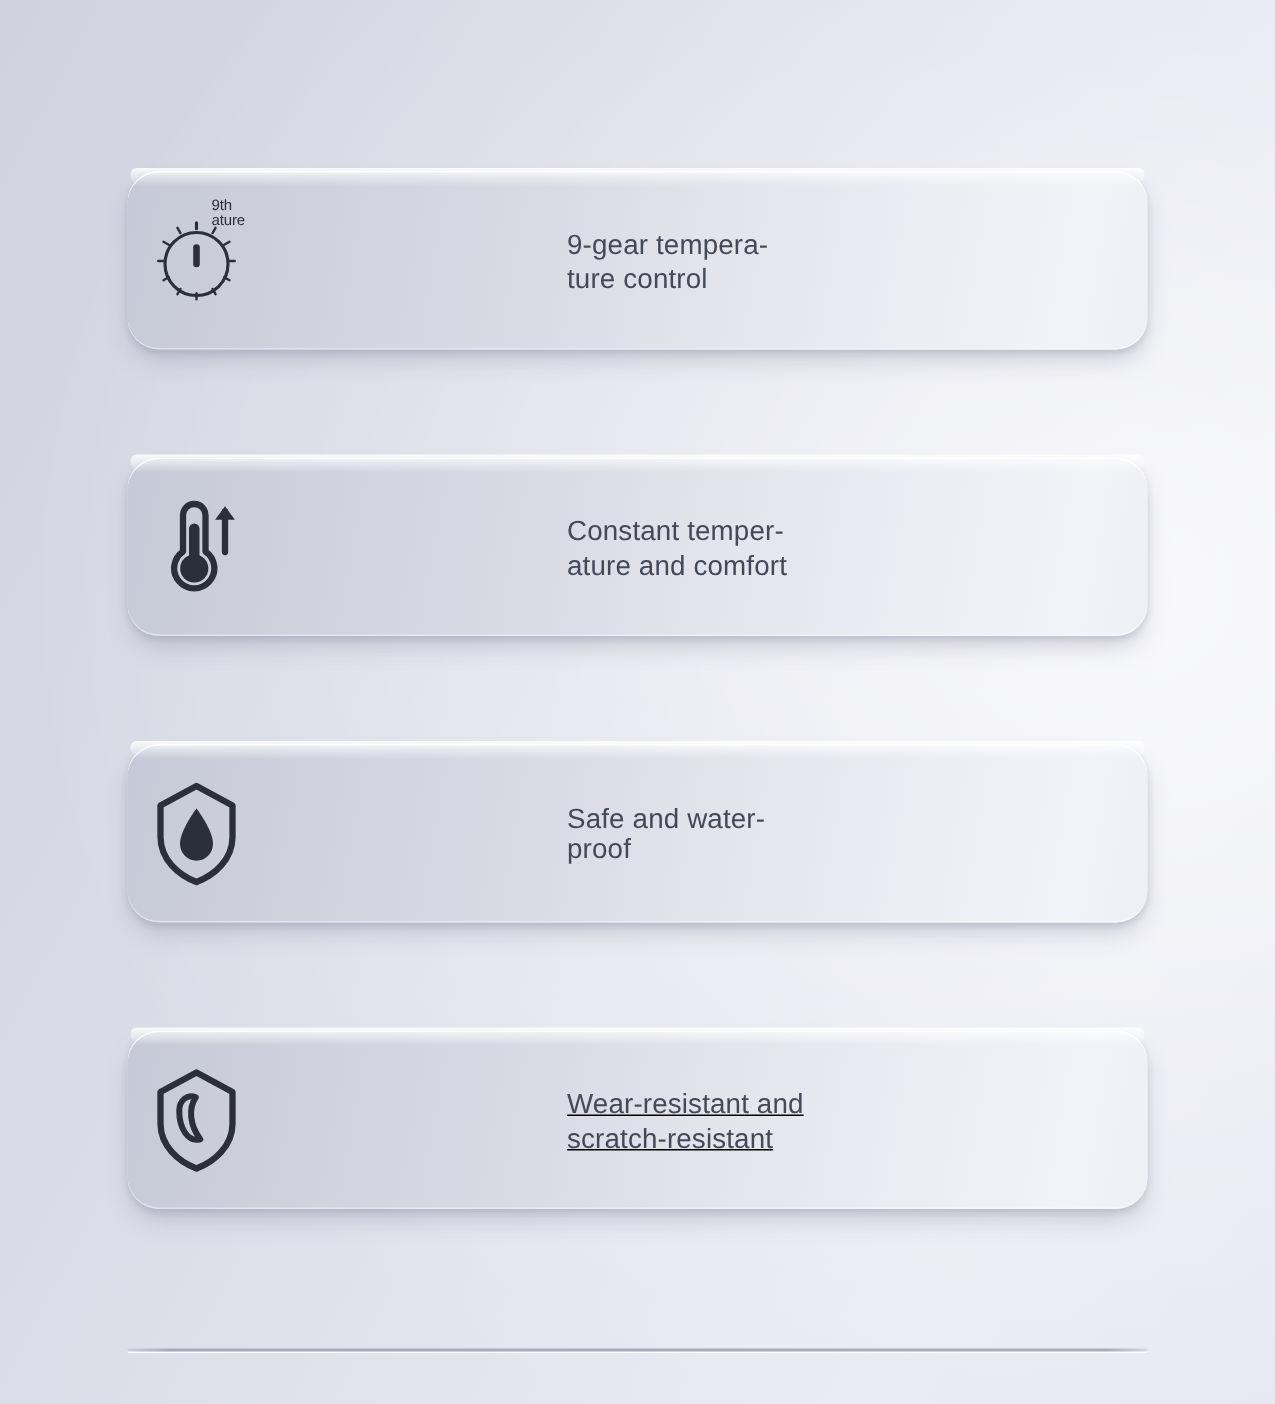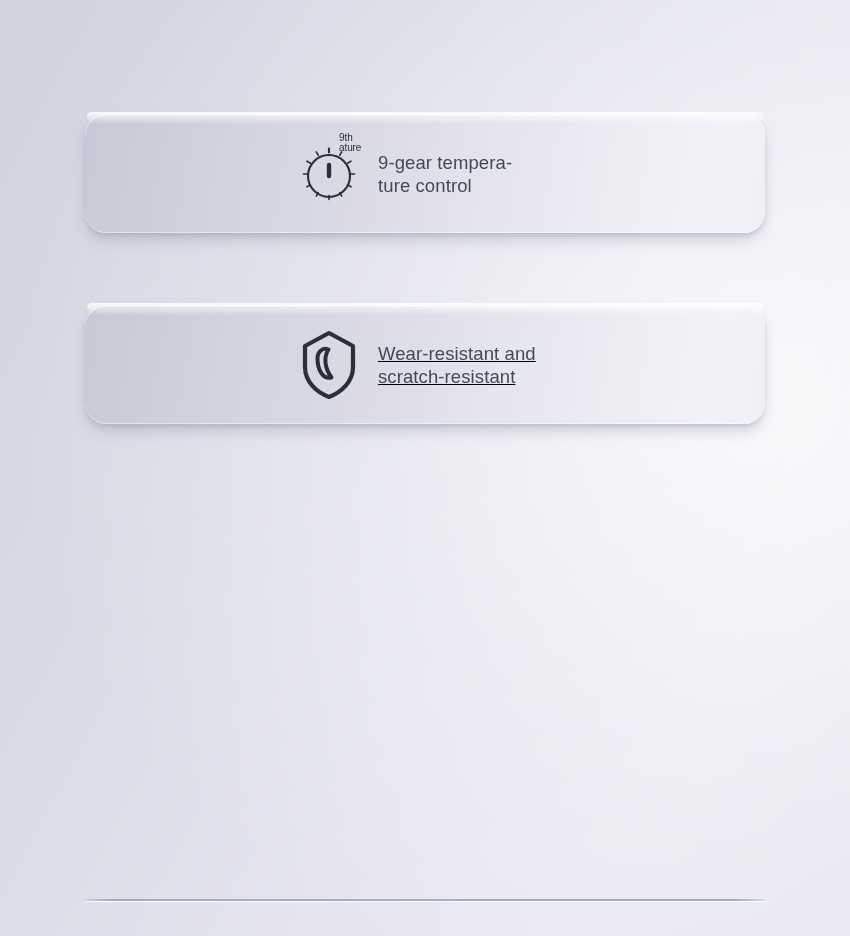--- a/index.html
+++ b/index.html
@@ -79,21 +79,21 @@
     background: linear-gradient(180deg, rgba(255,255,255,0.88), rgba(255,255,255,0.0));
     pointer-events: none;
   }
 
   .icon-cell {
     width: 290px;
     min-width: 290px;
     height: 119px;
     display: flex;
     align-items: center;
-    justify-content: flex-end;
+    justify-content: flex-start;
     position: relative;
   }
   .icon-inner {
     position: relative;
     width: 92px;
     height: 84px;
     display: flex;
     align-items: center;
     justify-content: center;
   }
@@ -179,21 +179,54 @@
             <span>ature</span>
           </div>
         </div>
       </div>
       <div class="text-cell">
         <div class="feature-title">9-gear tempera-
 ture control</div>
       </div>
     </div>
 
-
+    <div class="feature-card">
+      <div class="icon-cell">
+        <div class="icon-inner">
+          <svg class="icon-svg" width="66" height="70" viewBox="0 0 66 70">
+            <path d="M24 13.5a7.5 7.5 0 0 1 15 0v24.2a13.4 13.4 0 1 1-15 0z" fill="none" stroke="#2b2f3a" stroke-width="4.2" stroke-linejoin="round"></path>
+            <circle cx="31.5" cy="49" r="9.4" fill="#2b2f3a"></circle>
+            <rect x="28" y="19" width="7" height="28" rx="3.5" fill="#2b2f3a"></rect>
+            <g stroke="#2b2f3a" stroke-width="4.2" stroke-linecap="round" fill="none">
+              <line x1="52" y1="38" x2="52" y2="11"></line>
+            </g>
+            <path d="M52 7.5 L58.6 16.5 L45.4 16.5 Z" fill="#2b2f3a"></path>
+          </svg>
+        </div>
+      </div>
+      <div class="text-cell">
+        <div class="feature-title">Constant temper-
+ature and comfort</div>
+      </div>
+    </div>
+
+    <div class="feature-card tight">
+      <div class="icon-cell">
+        <div class="icon-inner">
+          <svg class="icon-svg" width="60" height="72" viewBox="0 0 60 72">
+            <path d="M30 4 L54 17 V38 C54 53 42 63.5 30 68 C18 63.5 6 53 6 38 V17 Z" fill="none" stroke="#2b2f3a" stroke-width="4.2" stroke-linejoin="round"></path>
+            <path d="M30 19 C30 19 41 33.5 41 42.5 C41 48.8 36.1 53.8 30 53.8 C23.9 53.8 19 48.8 19 42.5 C19 33.5 30 19 30 19 Z" fill="#2b2f3a"></path>
+          </svg>
+        </div>
+      </div>
+      <div class="text-cell">
+        <div class="feature-title">Safe and water-
+proof</div>
+      </div>
+    </div>
 
     <div class="feature-card">
       <div class="icon-cell">
         <div class="icon-inner">
           <svg class="icon-svg" width="60" height="72" viewBox="0 0 60 72">
             <path d="M30 4 L54 17 V38 C54 53 42 63.5 30 68 C18 63.5 6 53 6 38 V17 Z" fill="none" stroke="#2b2f3a" stroke-width="4.2" stroke-linejoin="round"></path>
             <path d="M18.5 29.5 C18.5 22.5 24 18.2 29.5 20.5 C24.5 28 25.5 39 32.5 48.5 C24 50.5 18.5 41 18.5 29.5 Z" fill="none" stroke="#2b2f3a" stroke-width="4.0" stroke-linejoin="round" stroke-linecap="round"></path>
           </svg>
         </div>
       </div>

